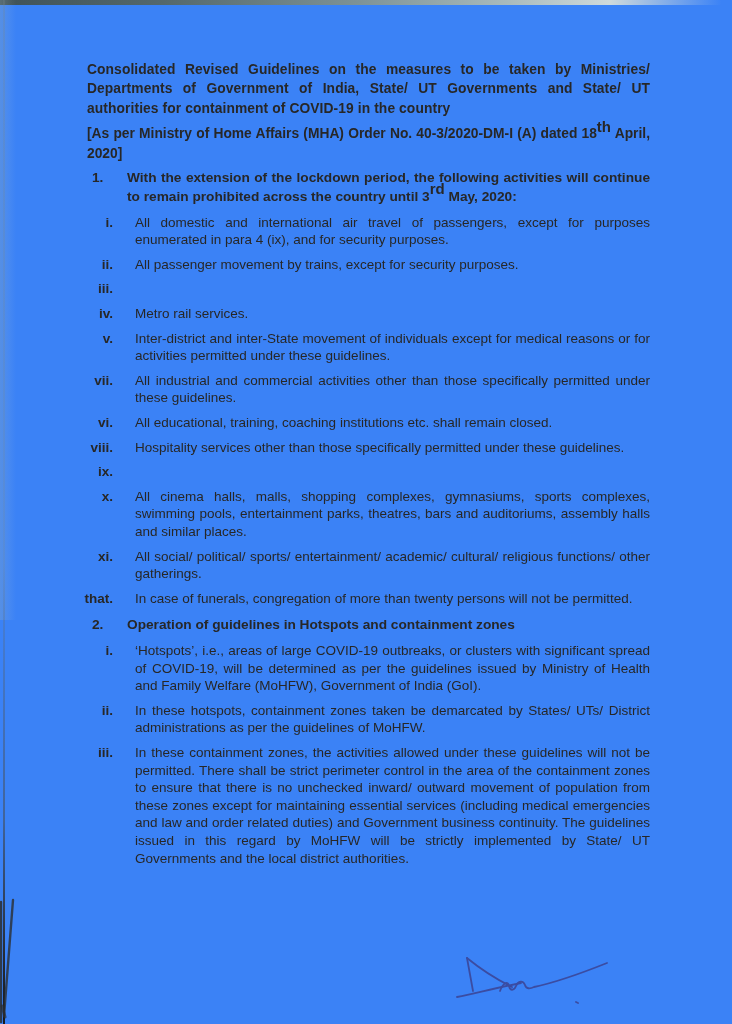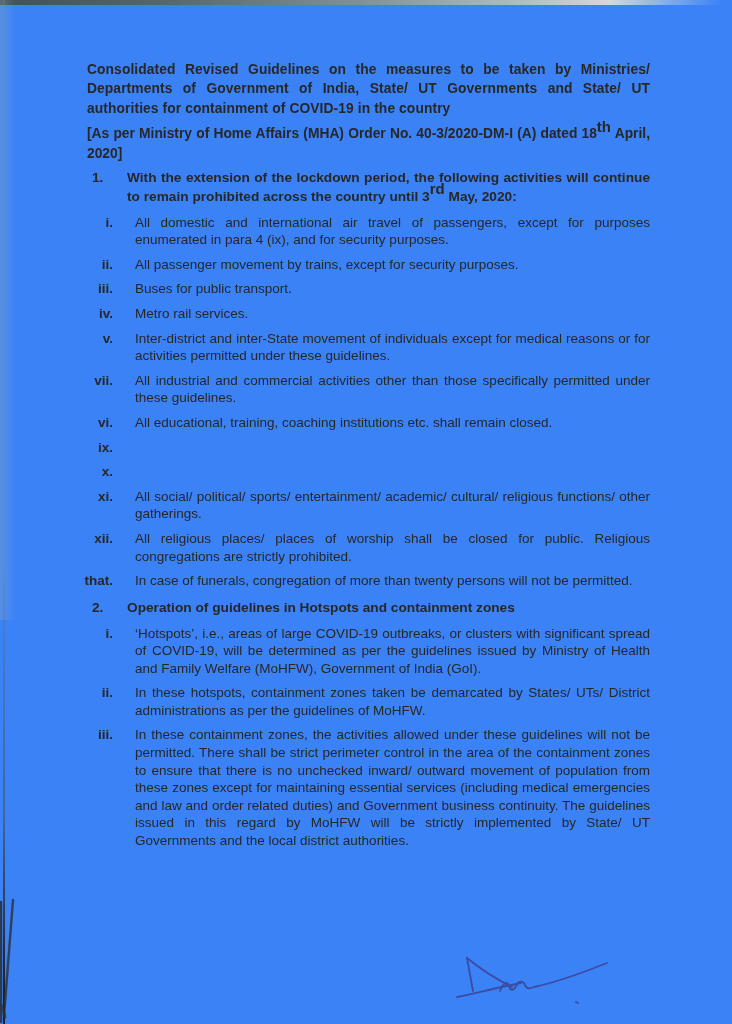--- a/index.html
+++ b/index.html
@@ -91,51 +91,51 @@
       <div class="l-item">
         <span class="num">i.</span>
         <span class="txt">All domestic and international air travel of passengers, except for purposes enumerated in para 4 (ix), and for security purposes.</span>
       </div>
       <div class="l-item">
         <span class="num">ii.</span>
         <span class="txt">All passenger movement by trains, except for security purposes.</span>
       </div>
       <div class="l-item">
         <span class="num">iii.</span>
-        <span class="txt">Buses for public transport.</span>
       </div>
       <div class="l-item">
         <span class="num">iv.</span>
         <span class="txt">Metro rail services.</span>
       </div>
       <div class="l-item">
         <span class="num">v.</span>
         <span class="txt">Inter-district and inter-State movement of individuals except for medical reasons or for activities permitted under these guidelines.</span>
       </div>
       <div class="l-item">
         <span class="num">vii.</span>
         <span class="txt">All industrial and commercial activities other than those specifically permitted under these guidelines.</span>
       </div>
       <div class="l-item">
         <span class="num">vi.</span>
         <span class="txt">All educational, training, coaching institutions etc. shall remain closed.</span>
       </div>
       <div class="l-item">
+        <span class="num">viii.</span>
+        <span class="txt">Hospitality services other than those specifically permitted under these guidelines.</span>
+      </div>
+      <div class="l-item">
         <span class="num">ix.</span>
       </div>
       <div class="l-item">
         <span class="num">x.</span>
+        <span class="txt">All cinema halls, malls, shopping complexes, gymnasiums, sports complexes, swimming pools, entertainment parks, theatres, bars and auditoriums, assembly halls and similar places.</span>
       </div>
       <div class="l-item">
         <span class="num">xi.</span>
         <span class="txt">All social/ political/ sports/ entertainment/ academic/ cultural/ religious functions/ other gatherings.</span>
-      </div>
-      <div class="l-item">
-        <span class="num">xii.</span>
-        <span class="txt">All religious places/ places of worship shall be closed for public. Religious congregations are strictly prohibited.</span>
       </div>
       <div class="l-item">
         <span class="num">that.</span>
         <span class="txt">In case of funerals, congregation of more than twenty persons will not be permitted.</span>
       </div>
     </div>
 
     <div class="sec2">
       <div class="h-item">
         <span class="num">2.</span>

